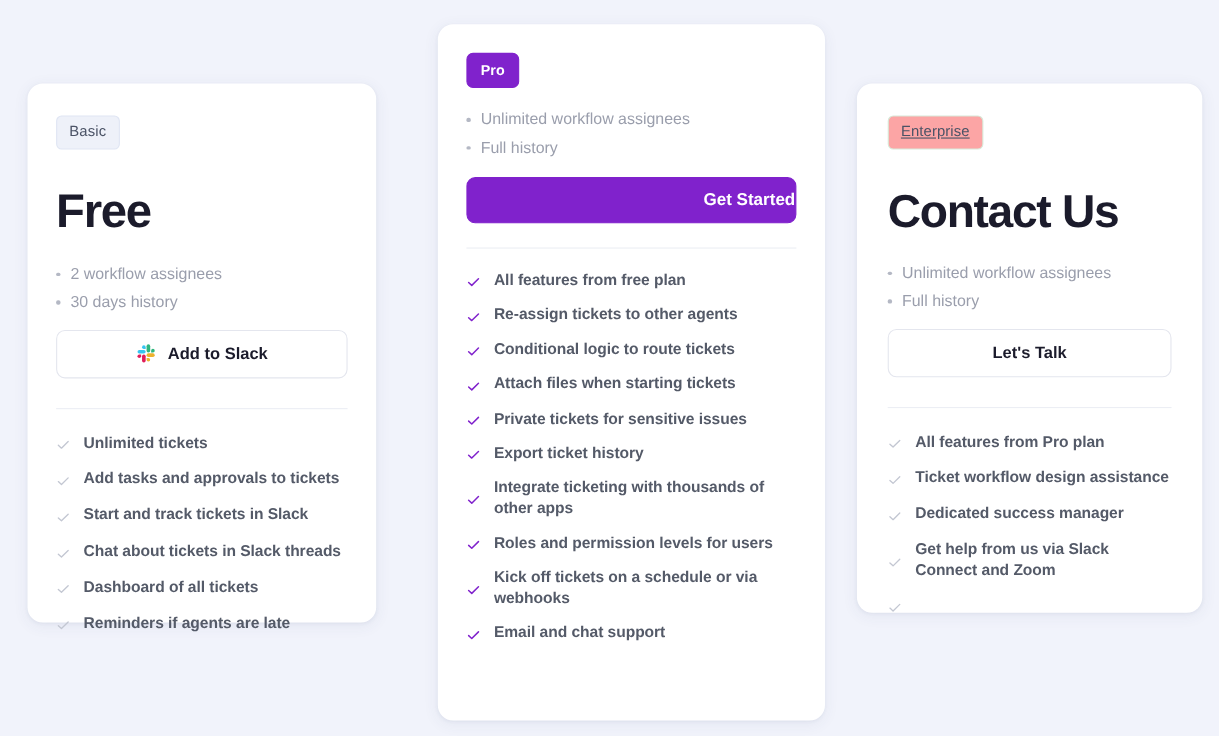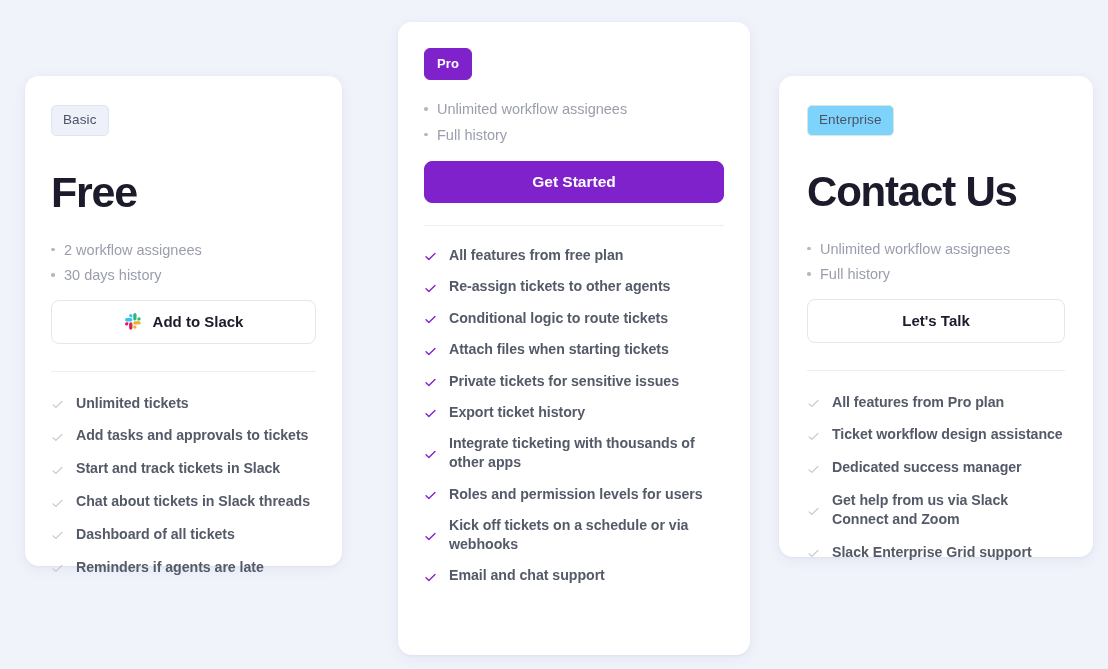--- a/index.html
+++ b/index.html
@@ -47,23 +47,24 @@
   .badge-pro {
     background: #8022cc;
     border: 1px solid #8022cc;
     color: #ffffff;
     font-weight: bold;
     font-size: 13px;
     padding: 8px 12px 9px;
     border-radius: 6px;
   }
   .badge-enterprise {
-    background: #7dd3fc;
+    background: #fca5a5;
     border: 1px solid #d7ead9;
     color: #4b5366;
+    text-decoration: underline;
   }
 
   
   .headline {
     color: #1b1b2b;
     font-weight: bold;
     letter-spacing: -1.2px;
   }
   .headline-free   { font-size: 43px; margin-top: 32px; }
   .headline-contact{ font-size: 42px; margin-top: 32px; }
@@ -114,20 +115,21 @@
     color: #1b1b2b;
     text-align: center;
   }
   .cta-primary {
     background: #8022cc;
     border: 1px solid #8022cc;
     color: #ffffff;
     height: 42px;
     font-size: 15.5px;
     margin-top: 19px;
+    justify-content: flex-end;
   }
   .slack-mark { width: 19px; height: 19px; flex: 0 0 19px; }
 
   
   .divider {
     height: 1px;
     background: #eceef4;
     margin-top: 27px;
   }
   .card-pro .divider { margin-top: 22px; }
@@ -339,18 +341,17 @@
       <li>
         <svg class="check" viewBox="0 0 16 16">
           <path d="M2.5 8.4 L6 11.6 L13.5 4.2" fill="none" stroke="#c3c7d2" stroke-width="1.5" stroke-linecap="round" stroke-linejoin="round"></path>
         </svg>
         <span>Get help from us via Slack Connect and Zoom</span>
       </li>
       <li>
         <svg class="check" viewBox="0 0 16 16">
           <path d="M2.5 8.4 L6 11.6 L13.5 4.2" fill="none" stroke="#c3c7d2" stroke-width="1.5" stroke-linecap="round" stroke-linejoin="round"></path>
         </svg>
-        <span>Slack Enterprise Grid support</span>
       </li>
     </ul>
   </div>
 
 </div>
 
 </body></html>

